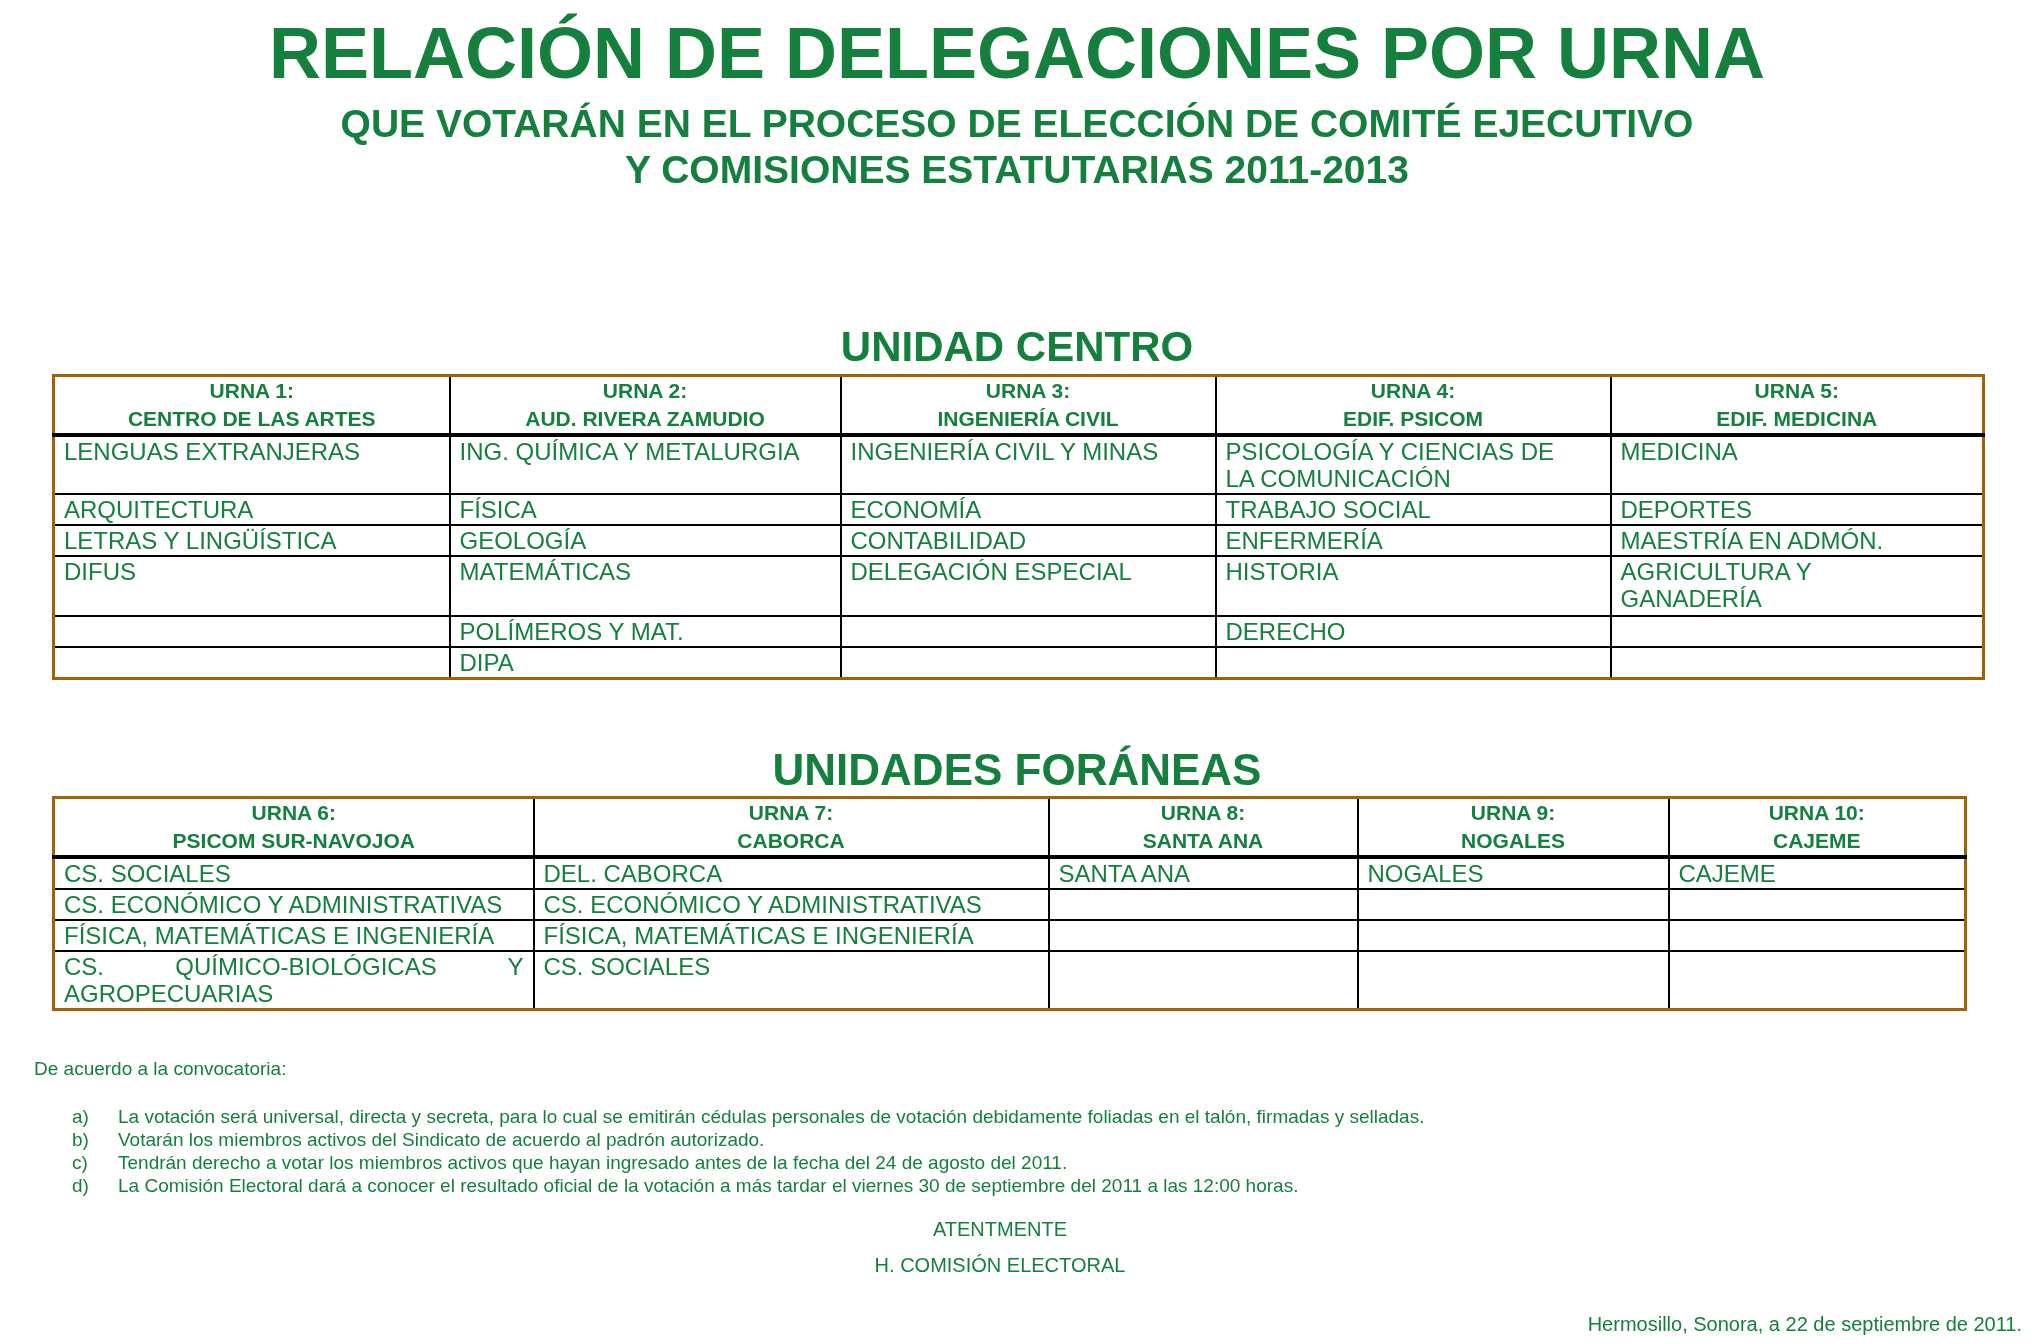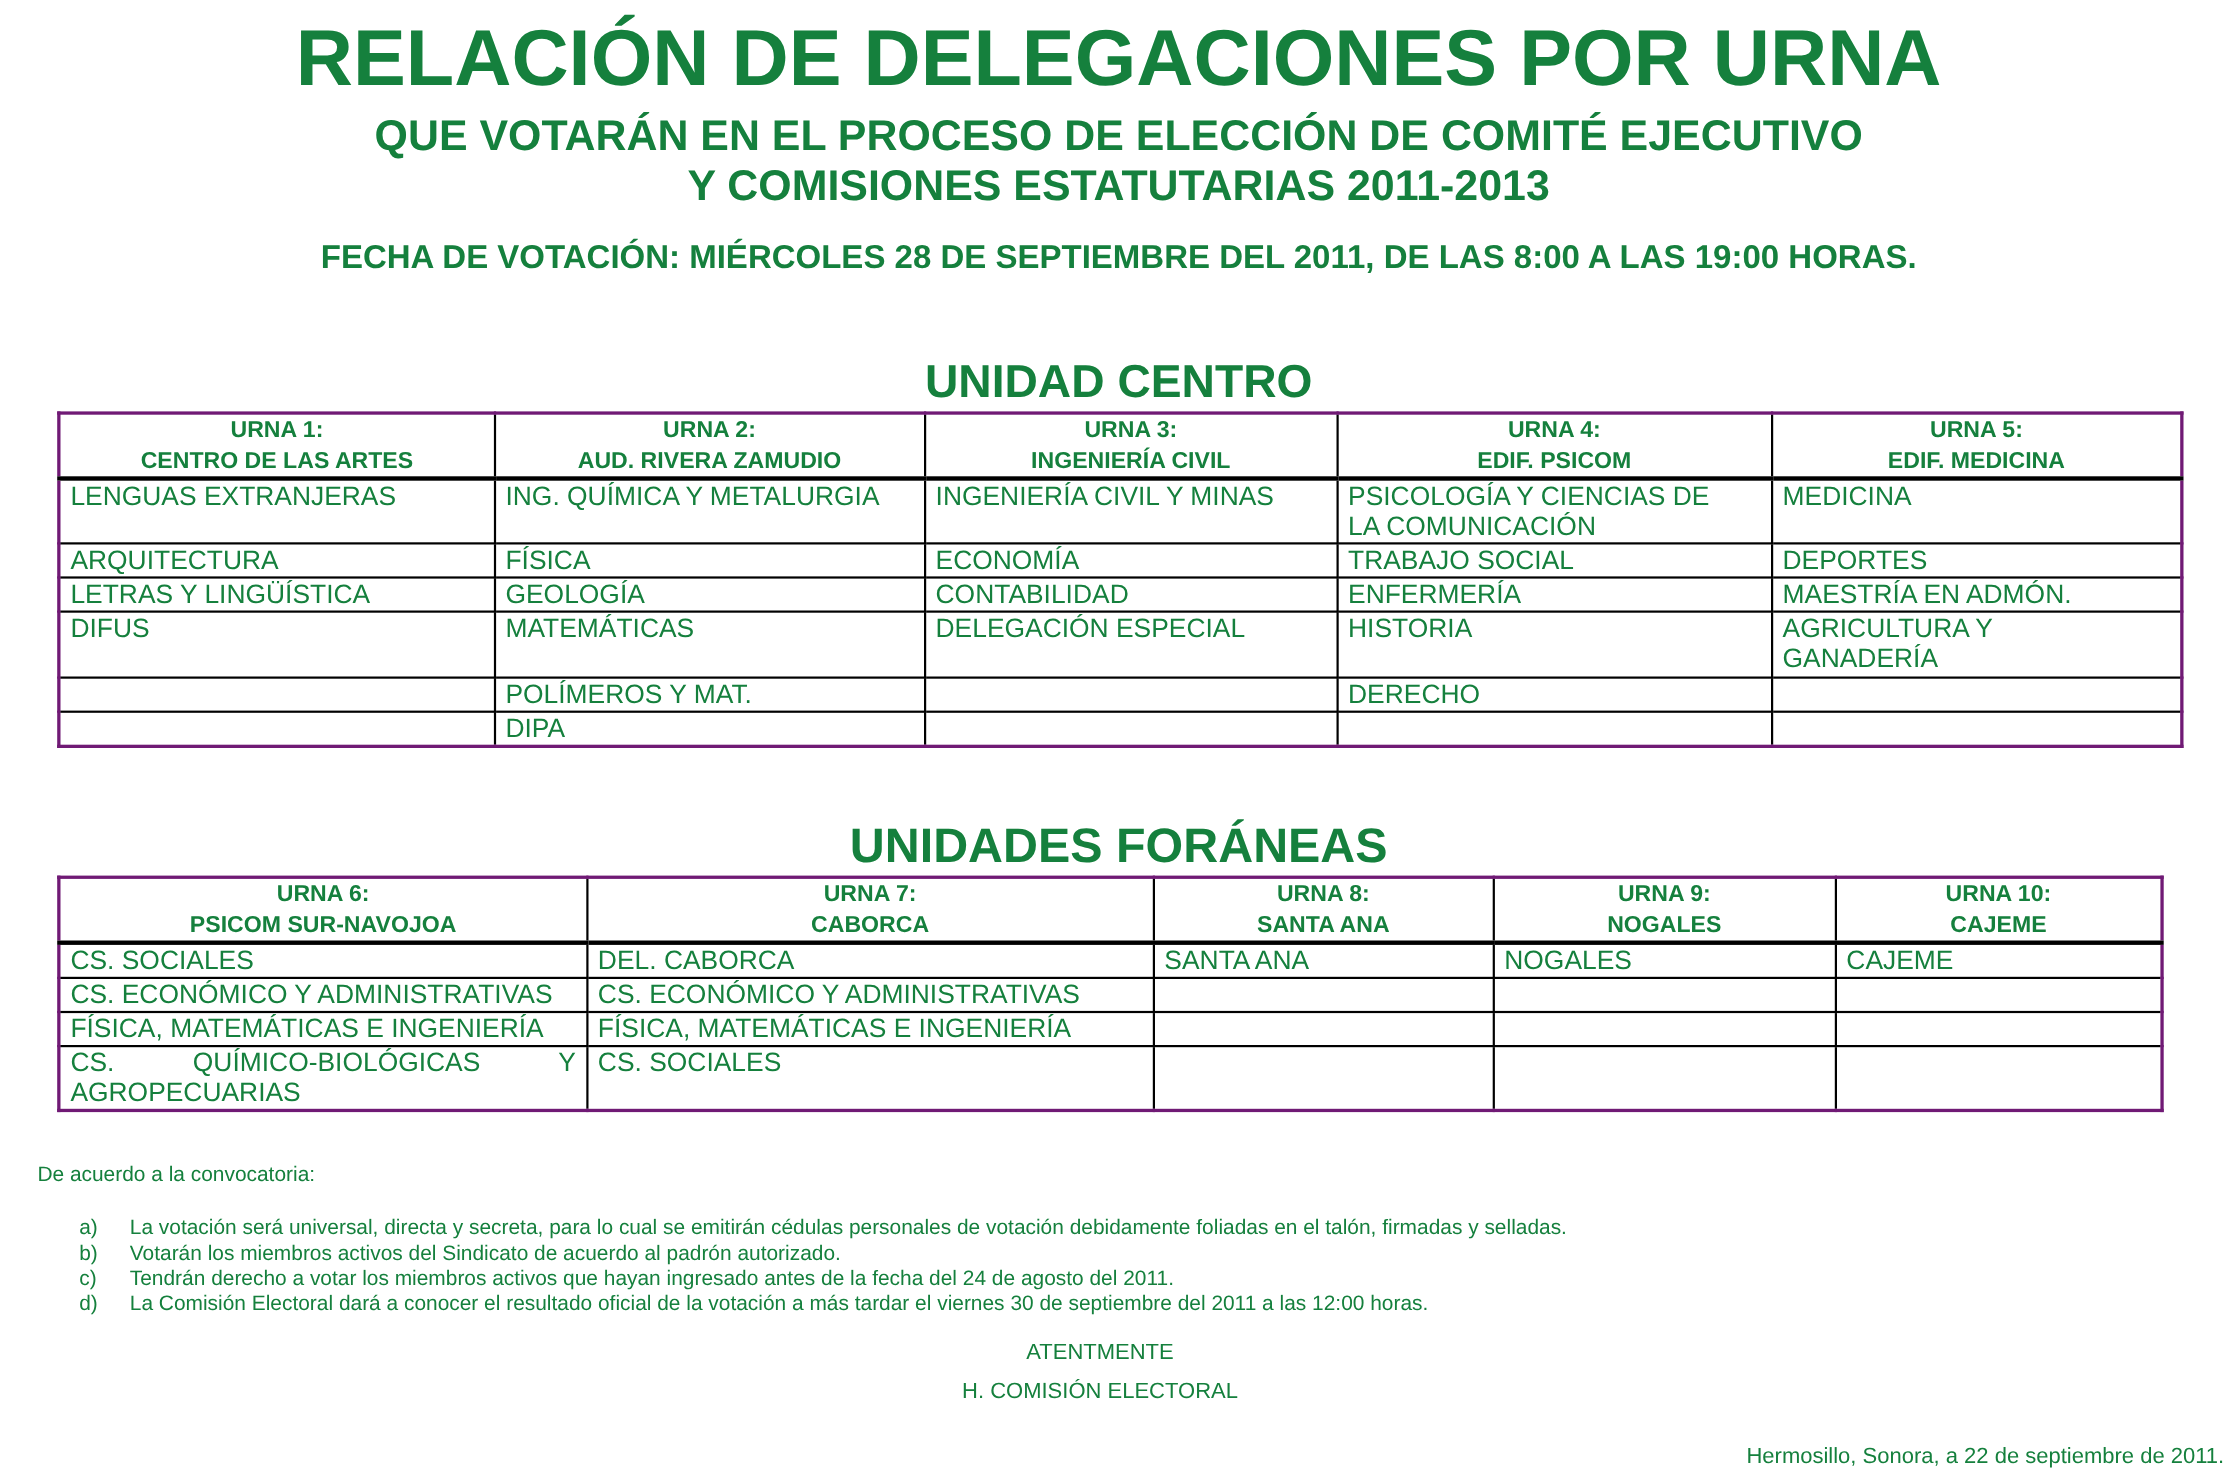--- a/index.html
+++ b/index.html
@@ -18,21 +18,21 @@
   .title2{top:102px;font-size:39px;font-weight:bold;line-height:44px;}
   .title3{top:148px;font-size:39px;font-weight:bold;line-height:44px;}
   .fecha{top:218px;font-size:30px;font-weight:bold;}
   .sec-title1{top:323px;font-size:42px;font-weight:bold;}
   .sec-title2{top:745px;font-size:44px;font-weight:bold;}
 
   table{border-collapse:collapse;table-layout:fixed;background:#fff;}
   #table-0{left:52px;top:374px;width:1930px;}
   #table-1{left:52px;top:796px;width:1912px;}
   th,td{border:2px solid #000;overflow:hidden;}
-  table{border:3px solid #701a75;}
+  table{border:3px solid #a16207;}
   thead th{
     font-size:21px;font-weight:bold;text-align:center;vertical-align:middle;
     line-height:28px;white-space:pre-line;padding:0 4px;border-bottom:4px solid #000;
   }
   tbody td{
     font-size:24px;font-weight:normal;text-align:left;vertical-align:top;
     line-height:27px;white-space:pre-wrap;padding:1px 9px;
   }
   td.justify{text-align:justify;}
 
@@ -45,21 +45,20 @@
   .place-date{top:1313px;right:12px;font-size:20px;}
 </style>
 </head>
 <body>
 
 <div class="page">
 
   <div class="abs center title1">RELACIÓN DE DELEGACIONES POR URNA</div>
   <div class="abs center title2">QUE VOTARÁN EN EL PROCESO DE ELECCIÓN DE COMITÉ EJECUTIVO</div>
   <div class="abs center title3">Y COMISIONES ESTATUTARIAS 2011-2013</div>
-  <div class="abs center fecha">FECHA DE VOTACIÓN: MIÉRCOLES 28 DE SEPTIEMBRE DEL 2011, DE LAS 8:00 A LAS 19:00 HORAS.</div>
 
   <div class="abs center sec-title1">UNIDAD CENTRO</div>
   <table id="table-0" class="abs">
     <colgroup>
         <col style="width: 396px;">
         <col style="width: 391px;">
         <col style="width: 375px;">
         <col style="width: 395px;">
         <col style="width: 373px;">
       </colgroup>

